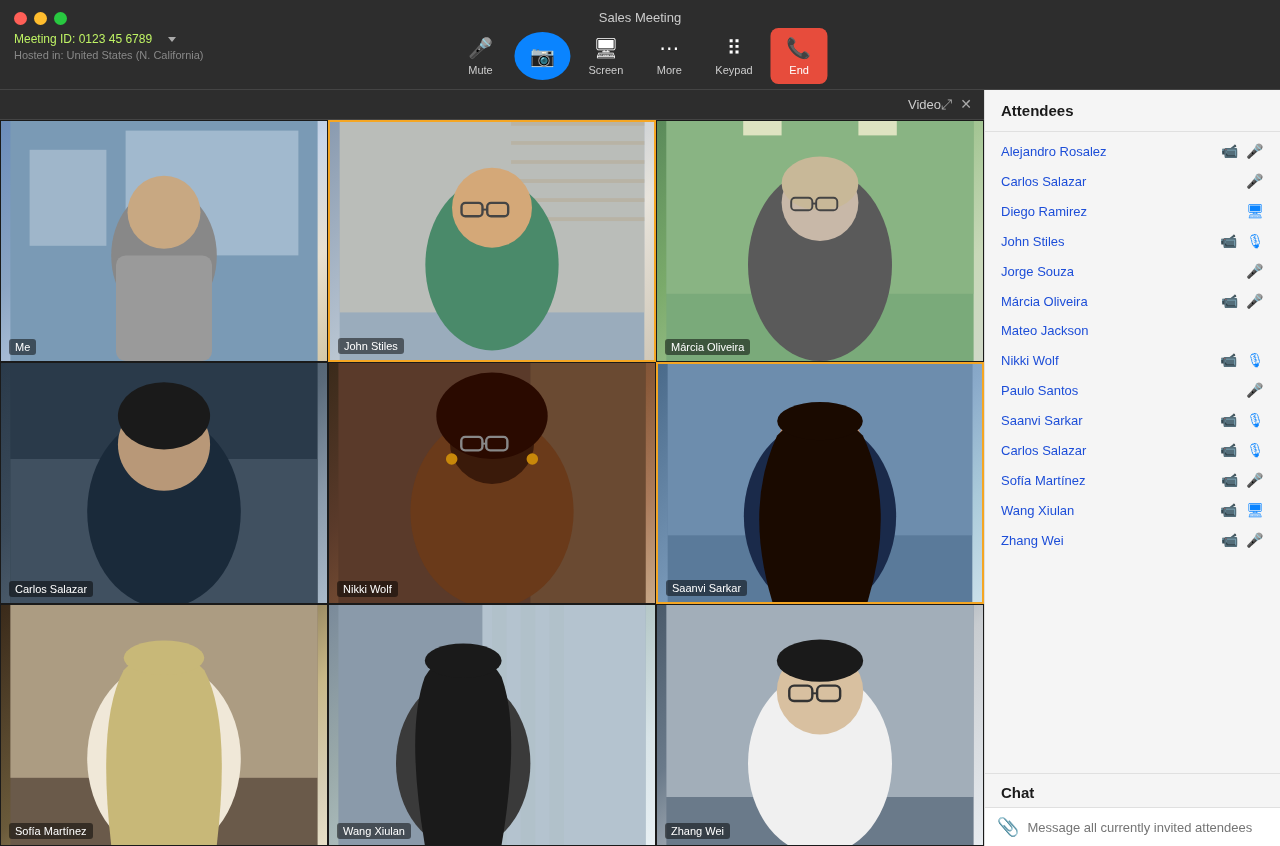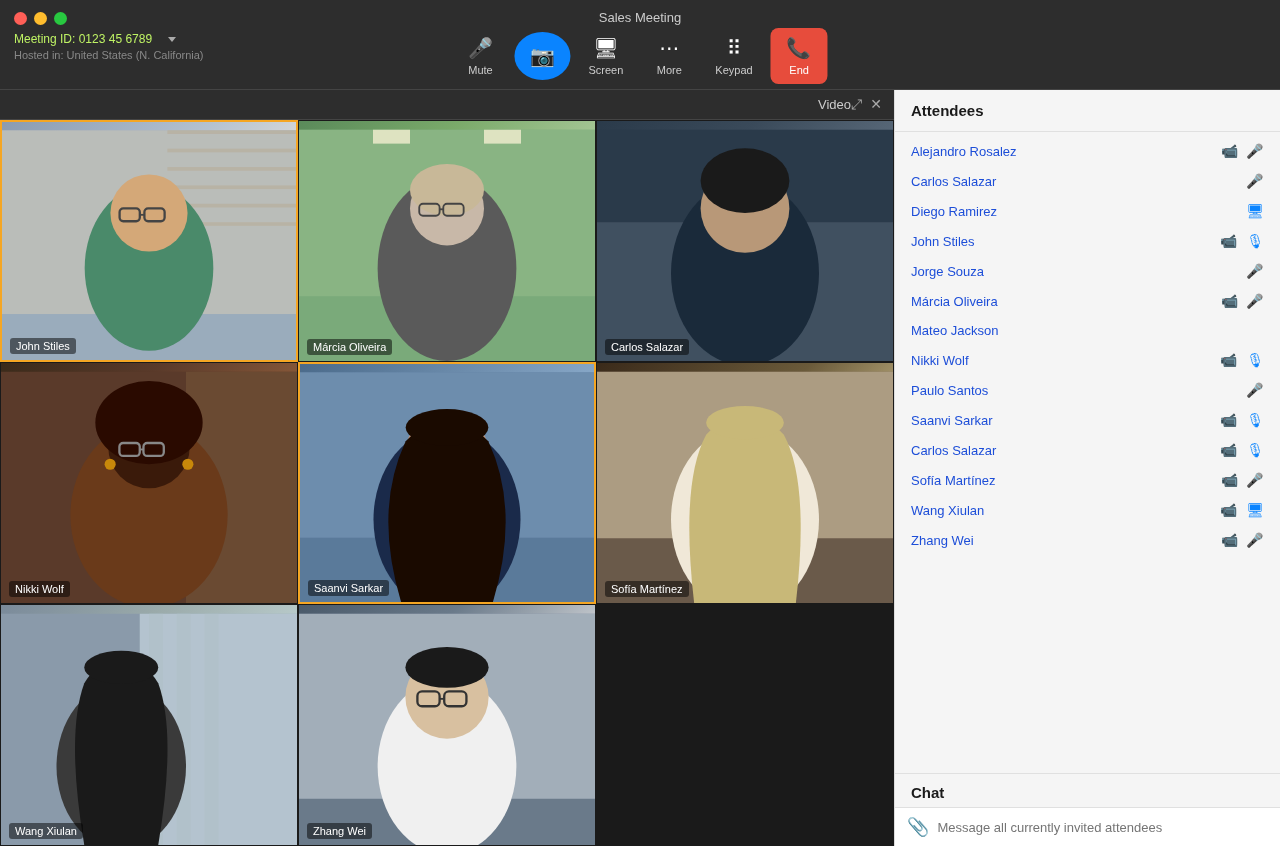--- a/index.html
+++ b/index.html
@@ -196,21 +196,21 @@
     
     .person-svg {
       position: absolute;
       bottom: 0;
       width: 100%;
       height: 100%;
     }
 
     
     .sidebar {
-      width: 386px;
+      width: 296px;
       background: #f5f5f5;
       color: #333;
       display: flex;
       flex-direction: column;
       border-left: 1px solid #ddd;
     }
 
     .sidebar-section {
       padding: 12px 16px 8px;
       border-bottom: 1px solid #e0e0e0;
@@ -358,20 +358,33 @@
   <div class="video-area">
     <div class="video-header">
       <span class="video-header-title">Video</span>
       <div class="video-header-actions">
         <span class="video-header-icon">⤢</span>
         <span class="video-header-icon">✕</span>
       </div>
     </div>
     <div class="video-grid">
 
+      <div class="video-cell vid-me">
+        <svg class="person-svg" viewBox="0 0 320 250" preserveAspectRatio="xMidYMax meet">
+
+          <rect x="0" y="0" width="320" height="250" fill="#7a9ab5"></rect>
+          <rect x="20" y="30" width="80" height="100" fill="#b8cad8" opacity="0.6"></rect>
+          <rect x="120" y="10" width="180" height="130" fill="#c8d8e8" opacity="0.5"></rect>
+
+          <ellipse cx="160" cy="140" rx="55" ry="70" fill="#888"></ellipse>
+          <circle cx="160" cy="95" r="38" fill="#c8a882"></circle>
+          <rect x="110" y="140" width="100" height="110" rx="10" fill="#9a9a9a"></rect>
+        </svg>
+        <div class="video-label">Me</div>
+      </div>
 
       <div class="video-cell vid-john highlighted">
         <svg class="person-svg" viewBox="0 0 320 250" preserveAspectRatio="xMidYMax meet">
           <rect x="0" y="0" width="320" height="250" fill="#9aacbc"></rect>
           <rect x="0" y="0" width="320" height="200" fill="#d0c8b8" opacity="0.6"></rect>
 
           <rect x="180" y="0" width="140" height="4" fill="#b8b0a0" opacity="0.8"></rect>
           <rect x="180" y="20" width="140" height="4" fill="#b8b0a0" opacity="0.8"></rect>
           <rect x="180" y="40" width="140" height="4" fill="#b8b0a0" opacity="0.8"></rect>
           <rect x="180" y="60" width="140" height="4" fill="#b8b0a0" opacity="0.8"></rect>

